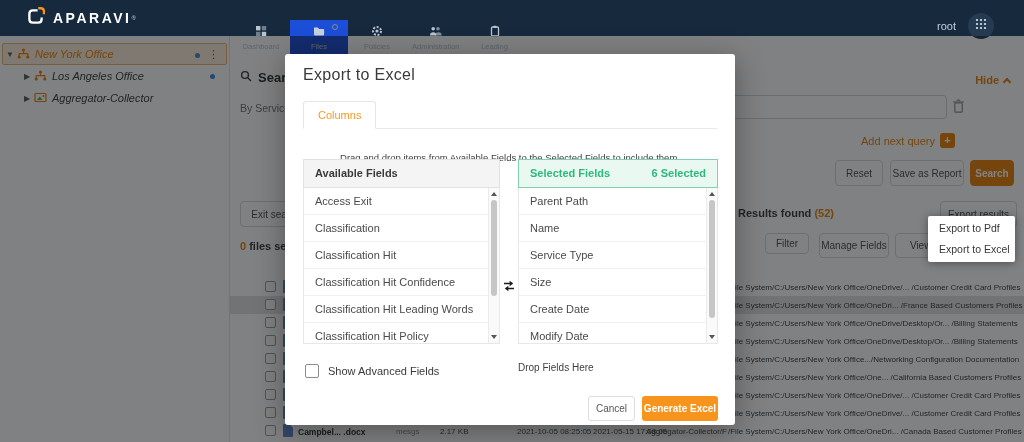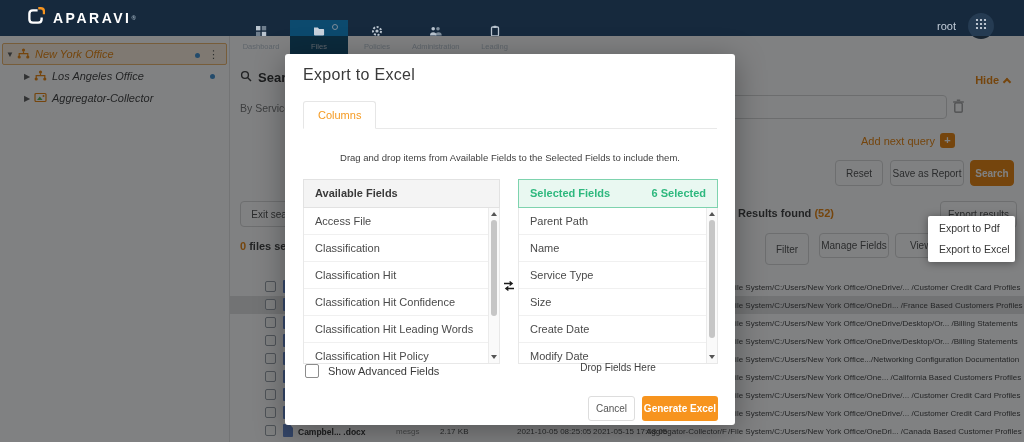--- a/index.html
+++ b/index.html
@@ -6,21 +6,21 @@
   html,body { width:1024px; height:442px; }
   body { position:relative; overflow:hidden; background:#fff; font-family:"Liberation Sans",sans-serif; }
 
   
   .topnav { position:absolute; left:0; top:0; width:1024px; height:36px; background:#16293d; z-index:5; }
   .brand { position:absolute; left:26px; top:7px; display:flex; align-items:flex-start; gap:8px; }
   .brand-name { color:#ffffff; font-size:14px; font-weight:bold; letter-spacing:2.5px; line-height:22px; }
   .brand-reg { color:#9fb0bf; font-size:6px; vertical-align:top; }
   .nav-tabs { position:absolute; left:232px; top:0; height:36px; display:flex;margin-top:20px; }
   .nav-tab { min-width:58px; padding:0 6px; display:flex; flex-direction:column; align-items:center; justify-content:center; gap:3px; color:#b9c4cf; font-size:7.5px; cursor:pointer; position:relative; }
-  .nav-tab.active { background:#0c4a6e;text-align:right; }
+  .nav-tab.active { background:#1d4ed8;text-align:right; }
   .files-badge { position:absolute; right:10px; top:4px; width:6px; height:6px; border:1px solid #7f8c99; border-radius:50%; }
   .nav-right { position:absolute; right:0; top:0; height:52px; display:flex; align-items:center; gap:12px; padding-right:30px; }
   .user-label { color:#c2cdd9; font-size:11px; }
   .apps-btn { width:26px; height:26px; border-radius:50%; background:#253b52; display:flex; align-items:center; justify-content:center; cursor:pointer; }
 
   
   .bg { position:absolute; left:0; top:36px; width:1024px; height:406px; background:#fff; }
   .overlay { position:absolute; left:0; top:36px; width:1024px; height:406px; background:rgba(12,14,16,.52); z-index:10; }
 
   
@@ -70,34 +70,34 @@
   .dd-item { height:21px; line-height:21px; padding-left:11px; font-size:10.5px; color:#383838; cursor:pointer; white-space:nowrap; }
 
   
   .modal { position:absolute; left:285px; top:54px; width:450px; height:371px; background:#fff; border-radius:3px; box-shadow:0 6px 30px rgba(0,0,0,.35); z-index:30; }
   .m-title { position:absolute; left:18px; top:12px; font-size:16px; color:#3a3a3a; letter-spacing:.3px; }
   .m-tabs { position:absolute; left:18px; right:18px; top:47px; height:28px; display:flex; align-items:flex-end; border-bottom:1px solid #e9e9e9; }
   .m-tab { height:28px; display:flex; align-items:center; padding:0 14px; font-size:11px; cursor:pointer; }
   .m-tab.on { border:1px solid #e6e6e6; border-bottom:1px solid #fff; margin-bottom:-1px; border-radius:3px 3px 0 0; background:#fff; color:#f59b23; }
   .m-tab.off { color:#9b9b9b; padding:0 26px; }
   .m-instr { position:absolute; left:0; right:0; top:98px; text-align:center; font-size:9.5px; color:#3e3e3e; }
-  .flist { position:absolute; top:125px; }
+  .flist { position:absolute; top:105px; }
   .flist.avail { left:18px; width:197px; }
   .flist.seld  { left:233px; width:200px; }
   .fl-head { height:29px; line-height:27px; background:#f4f4f4; border:1px solid #e2e2e2; font-size:11px; font-weight:bold; color:#3a3a3a; padding:0 11px; }
   .fl-head.green { background:#e9f8f1; border-color:#7ed3ae; color:#2eb87e; display:flex; justify-content:space-between; align-items:center; }
   .fl-body { position:relative; height:156px; border:1px solid #e8e8e8; border-top:none; overflow:hidden; background:#fff; }
   .fl-item { height:27px; line-height:26px; padding-left:11px; border-bottom:1px solid #f0f0f0; font-size:11px; color:#4a4a4a; white-space:nowrap; cursor:grab; }
   .sbar { position:absolute; top:0; right:0; bottom:0; width:11px; background:#fafafa; border-left:1px solid #ebebeb; cursor:pointer; }
   .a-up, .a-dn { position:absolute; left:2px; width:0; height:0; border-left:3.5px solid transparent; border-right:3.5px solid transparent; }
   .a-up { top:4px; border-bottom:4.5px solid #555; }
   .a-dn { bottom:4px; border-top:4.5px solid #555; }
   .thumb { position:absolute; left:2px; width:6px; background:#c6c6c6; border-radius:3px; }
   .swap { position:absolute; left:217px; top:224px; }
-  .drop-hint { position:absolute; left:233px; width:200px; top:308px; text-align:center; font-size:10px; color:#3e3e3e; }
+  .drop-hint { position:absolute; left:233px; width:200px; top:308px; text-align:left; font-size:10px; color:#3e3e3e; }
   .adv-row { position:absolute; left:20px; top:310px; display:flex; align-items:center; gap:9px; }
   .adv-box { width:14px; height:14px; border:1.5px solid #8c8c8c; border-radius:2px; background:#fff; cursor:pointer; }
   .adv-lbl { font-size:11px; color:#3a3a3a; }
   .m-cancel { position:absolute; left:303px; top:342px; width:47px; height:25px; border:1px solid #ddd; border-radius:3px; background:#fff; font-size:10px; color:#555; display:flex; align-items:center; justify-content:center; cursor:pointer; }
   .m-gen { position:absolute; left:357px; top:342px; width:76px; height:25px; border-radius:3px; background:#f7941e; color:#fff; font-size:10px; font-weight:bold; display:flex; align-items:center; justify-content:center; cursor:pointer; }
 </style>
 </head>
 <body>
 
 <div class="topnav">
@@ -258,21 +258,21 @@
 
     <div class="btn" style="left:10px; top:165px; width:72px; height:26px;">Exit search</div>
     <div class="results-found">
       <span>Results found</span> <span class="cnt">(52)</span>
     </div>
     <div class="btn" style="left:710px; top:165px; width:77px; height:27px;">Export results</div>
 
     <div class="files-sel">
       <span class="cnt">0</span> <span>files selected</span>
     </div>
-    <div class="btn" style="left:535px; top:197px; width:44px; height:32px;">Filter</div>
+    <div class="btn" style="left:535px; top:197px; width:44px; height:21px;">Filter</div>
     <div class="btn" style="left:589px; top:197px; width:70px; height:25px;">Manage Fields</div>
     <div class="btn" style="left:665px; top:197px; width:60px; height:25px;">View T</div>
 
     <div class="trow" style="top:242px;">
       <span class="cb"></span>
         <span class="ficon"></span>
       <span class="tpath">/File System/C:/Users/New York Office/OneDrive/... /Customer Credit Card Profiles</span>
     </div>
     <div class="trow hl" style="top:260px;">
       <span class="cb"></span>
@@ -335,21 +335,21 @@
 
   <div class="m-tabs">
     <div class="m-tab on">Columns</div>
   </div>
 
   <div class="m-instr">Drag and drop items from Available Fields to the Selected Fields to include them.</div>
 
   <div class="flist avail">
     <div class="fl-head">Available Fields</div>
     <div class="fl-body">
-      <div class="fl-item">Access File</div>
+      <div class="fl-item">Access Exit</div>
       <div class="fl-item">Classification</div>
       <div class="fl-item">Classification Hit</div>
       <div class="fl-item">Classification Hit Confidence</div>
       <div class="fl-item">Classification Hit Leading Words</div>
       <div class="fl-item">Classification Hit Policy</div>
       <div class="sbar">
         <span class="a-up"></span>
         <span class="thumb" style="top:12px; height:96px;"></span>
         <span class="a-dn"></span>
       </div>

